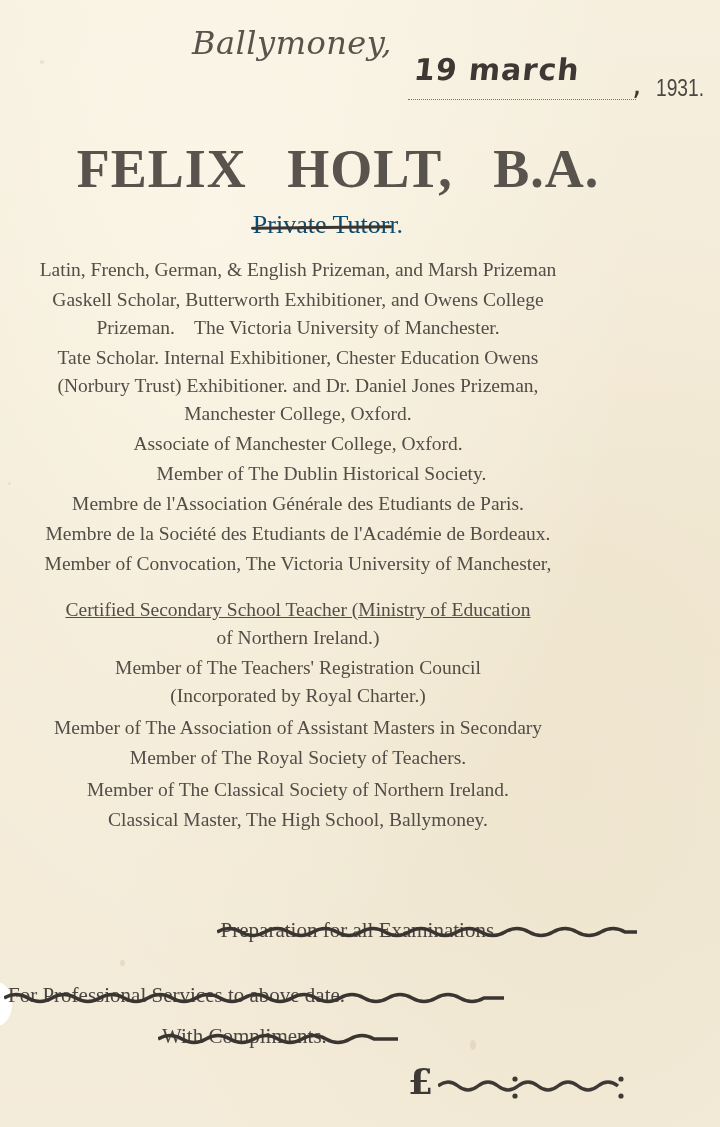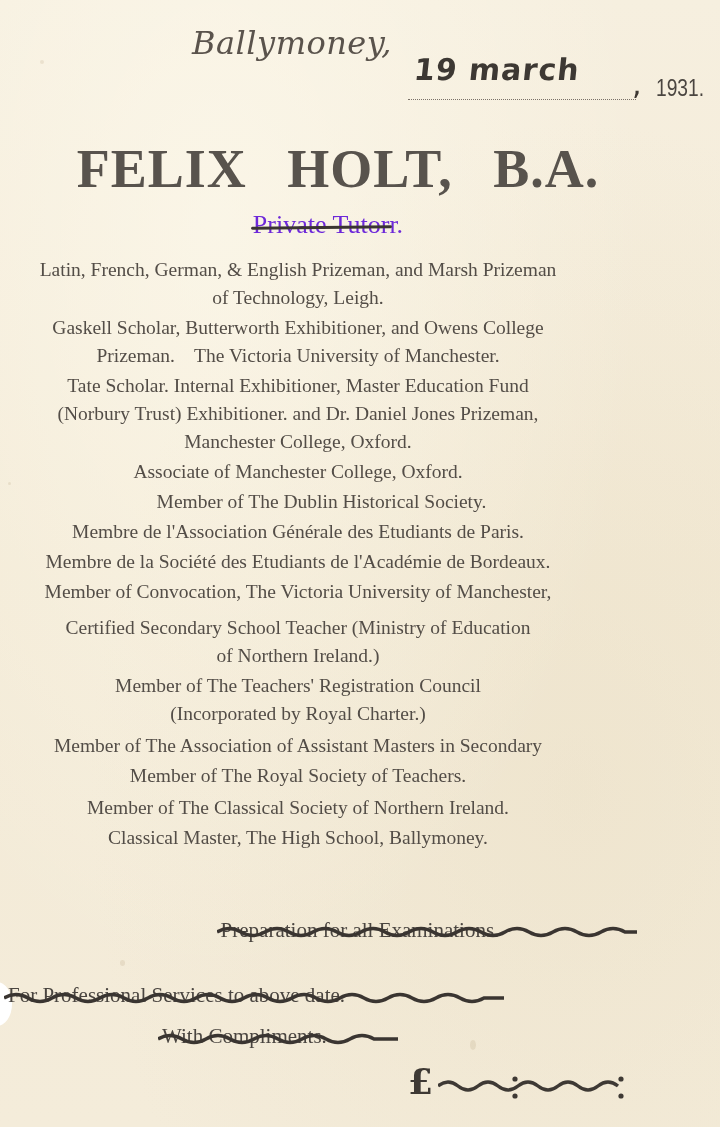--- a/index.html
+++ b/index.html
@@ -46,21 +46,21 @@
       color: #4a4540; transform: scaleX(0.8); transform-origin: left;
     }
     .name {
       left: 0; width: 676px; top: 138px; text-align: center;
       font-family: "Liberation Serif", serif; font-weight: bold;
       font-size: 54px; color: #58534d; word-spacing: 26px;
       letter-spacing: 1px;
     }
     .tutor {
       left: 0; width: 656px; top: 210px; text-align: center;
-      font-size: 26px; color: #6d28d9;
+      font-size: 26px; color: #0c4a6e;
     }
     .struck {
       position: relative; display: inline-block;
     }
     .struck::after {
       content: ""; position: absolute; left: -2px; right: -2px; top: 52%;
       height: 3px; background: #3a3531; border-radius: 2px;
       transform: rotate(-0.6deg);
     }
     .quals {
@@ -123,32 +123,31 @@
 </div>
 
 <div class="abs name">FELIX HOLT, B.A.</div>
 
 <div class="abs tutor">
   <span class="struck">Private Tutor</span><span>r.</span>
 </div>
 
 <div class="quals">
   <span class="ln">Latin, French, German, &amp; English Prizeman, and Marsh Prizeman</span>
-  <span class="ln">of Technology, Leigh.</span>
   <span class="ln" style="margin-top:2px;">Gaskell Scholar, Butterworth Exhibitioner, and Owens College</span>
   <span class="ln" style="white-space:pre;">Prizeman.    The Victoria University of Manchester.</span>
-  <span class="ln" style="margin-top:2px;">Tate Scholar. Internal Exhibitioner, Master Education Fund</span>
+  <span class="ln" style="margin-top:2px;">Tate Scholar. Internal Exhibitioner, Chester Education Owens</span>
   <span class="ln">(Norbury Trust) Exhibitioner. and Dr. Daniel Jones Prizeman,</span>
   <span class="ln">Manchester College, Oxford.</span>
   <span class="ln" style="margin-top:2px;">Associate of Manchester College, Oxford.</span>
   <span class="ln" style="margin-top:2px;padding-left:47px;">Member of The Dublin Historical Society.</span>
   <span class="ln" style="margin-top:2px;">Membre de l'Association Générale des Etudiants de Paris.</span>
   <span class="ln" style="margin-top:2px;">Membre de la Société des Etudiants de l'Académie de Bordeaux.</span>
   <span class="ln" style="margin-top:2px;">Member of Convocation, The Victoria University of Manchester,</span>
-  <span class="ln" style="margin-top:8px;">Certified Secondary School Teacher (Ministry of Education</span>
+  <span class="ln" style="margin-top:18px;text-decoration:underline;">Certified Secondary School Teacher (Ministry of Education</span>
   <span class="ln">of Northern Ireland.)</span>
   <span class="ln" style="margin-top:2px;">Member of The Teachers' Registration Council</span>
   <span class="ln">(Incorporated by Royal Charter.)</span>
   <span class="ln" style="margin-top:4px;">Member of The Association of Assistant Masters in Secondary</span>
   <span class="ln" style="margin-top:2px;">Member of The Royal Society of Teachers.</span>
   <span class="ln" style="margin-top:4px;">Member of The Classical Society of Northern Ireland.</span>
   <span class="ln" style="margin-top:2px;">Classical Master, The High School, Ballymoney.</span>
 </div>
 
 <div class="abs prep">

